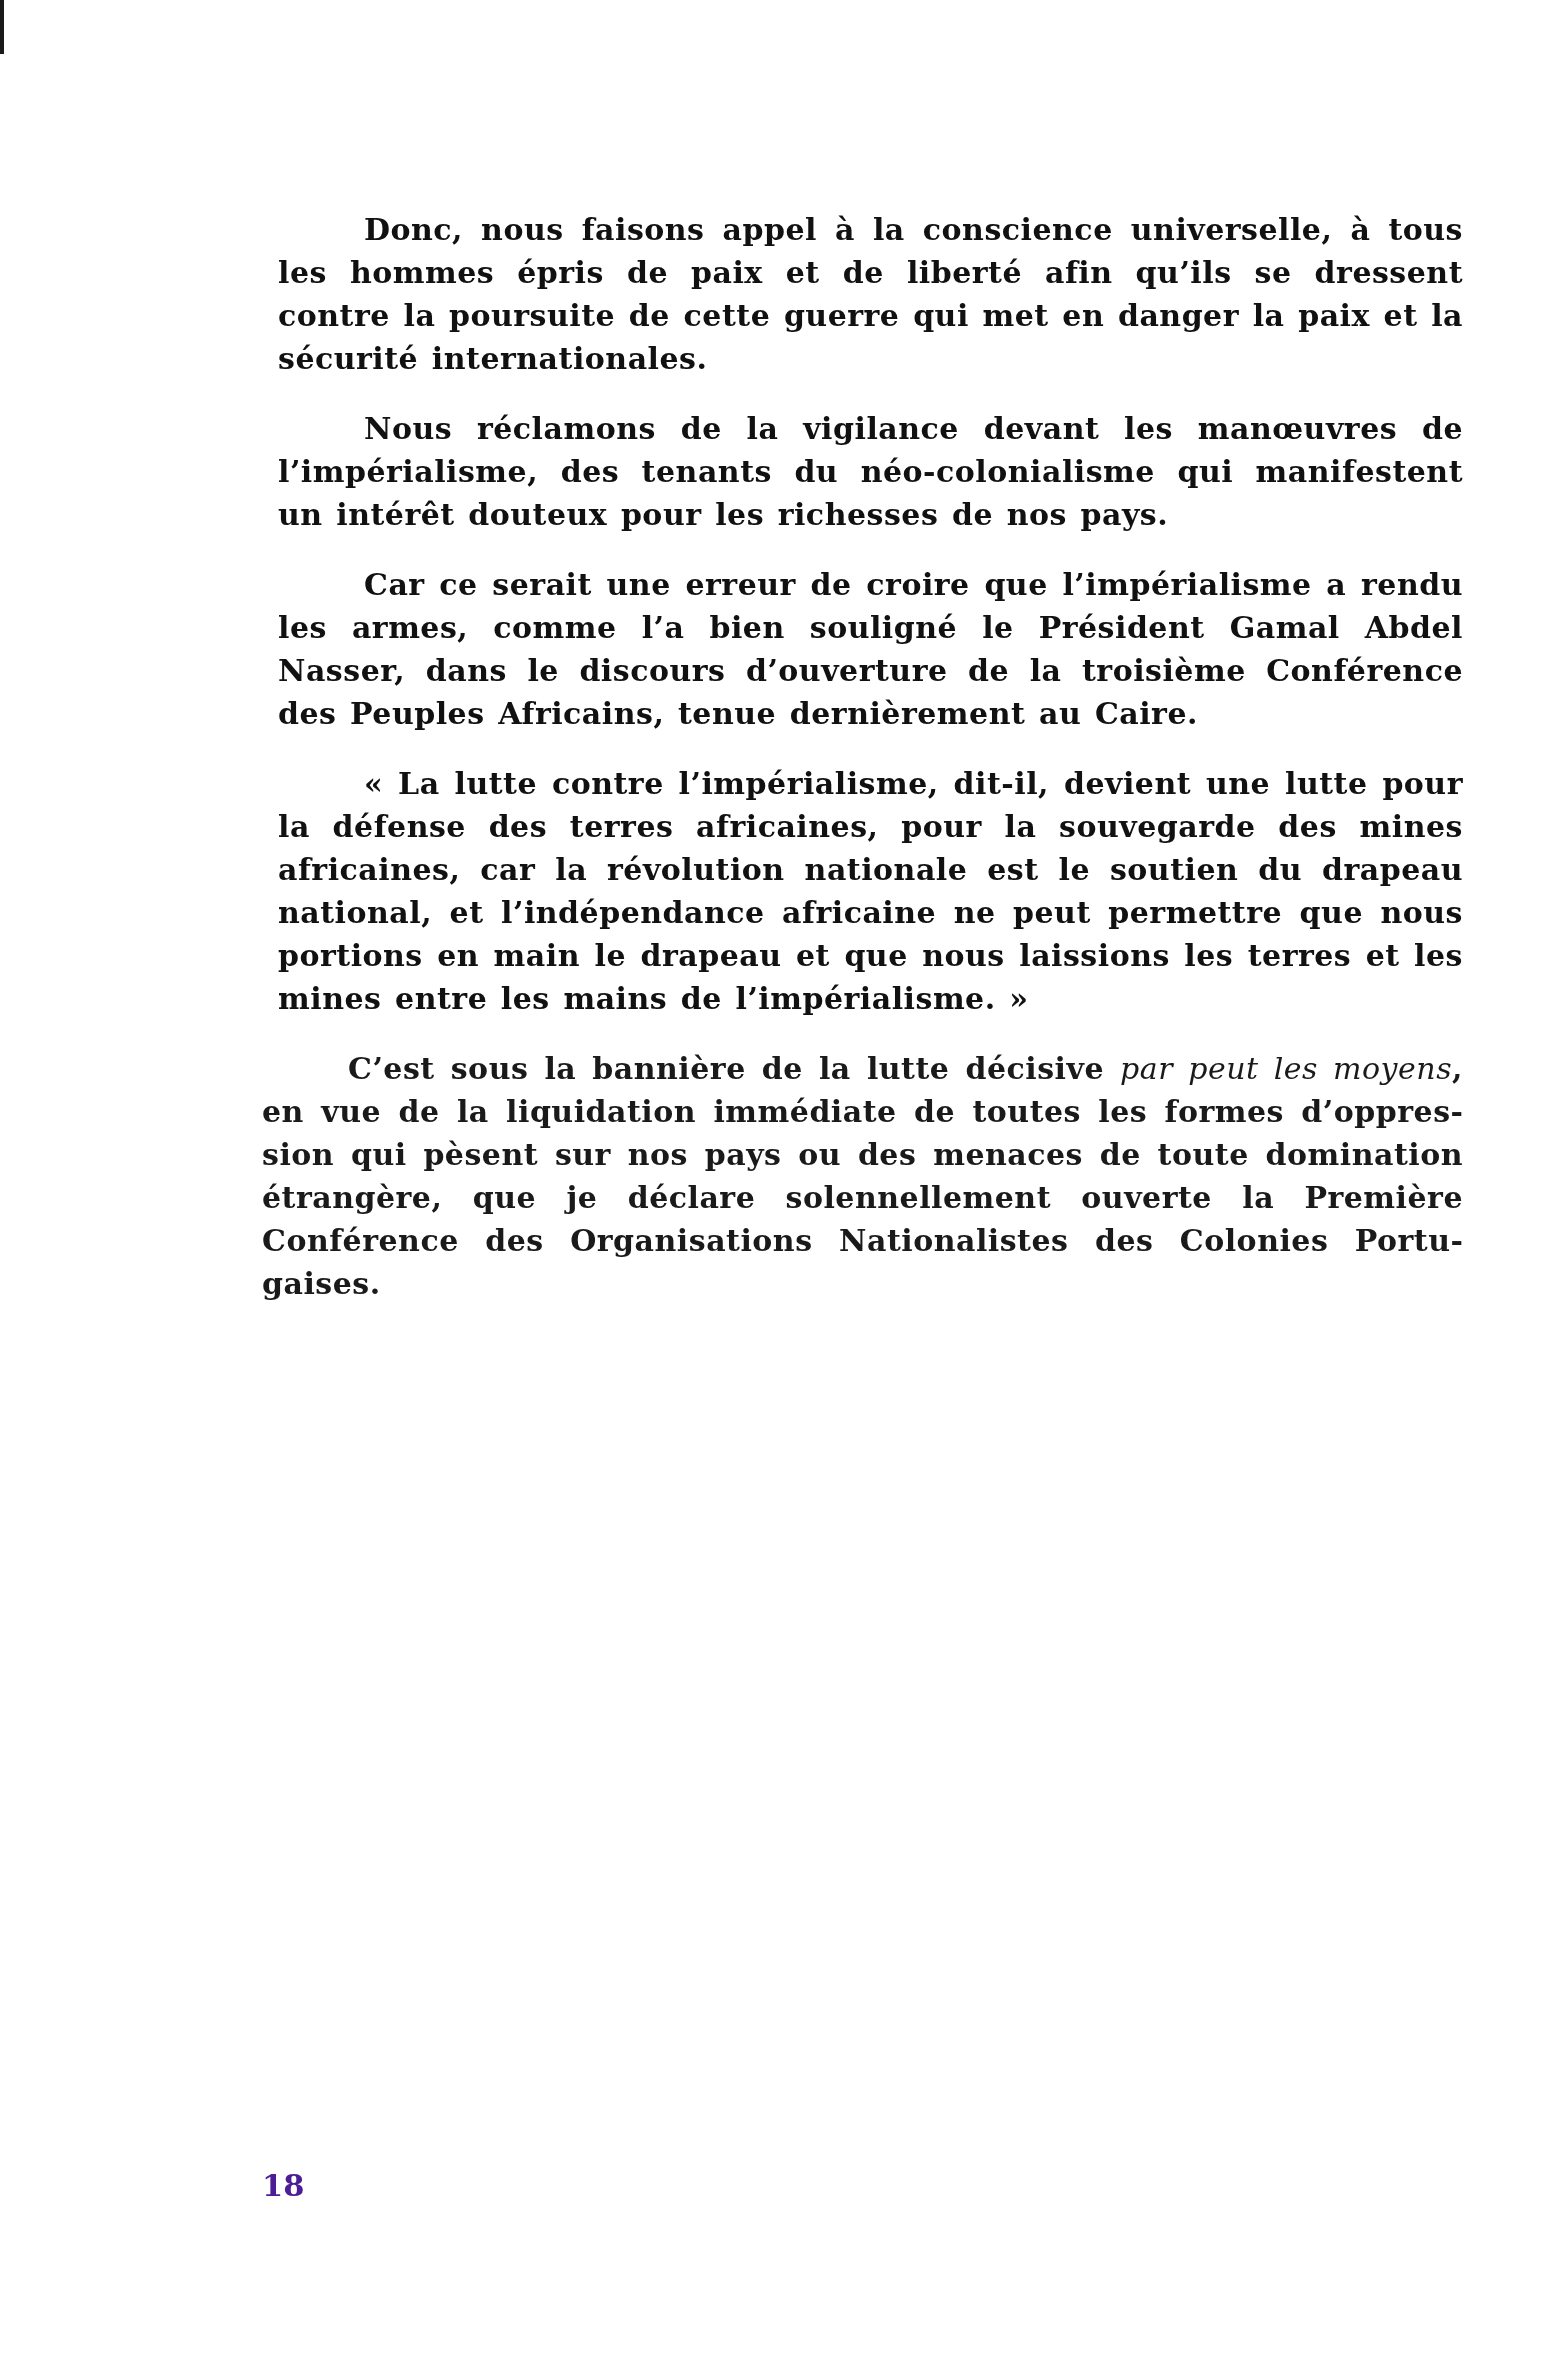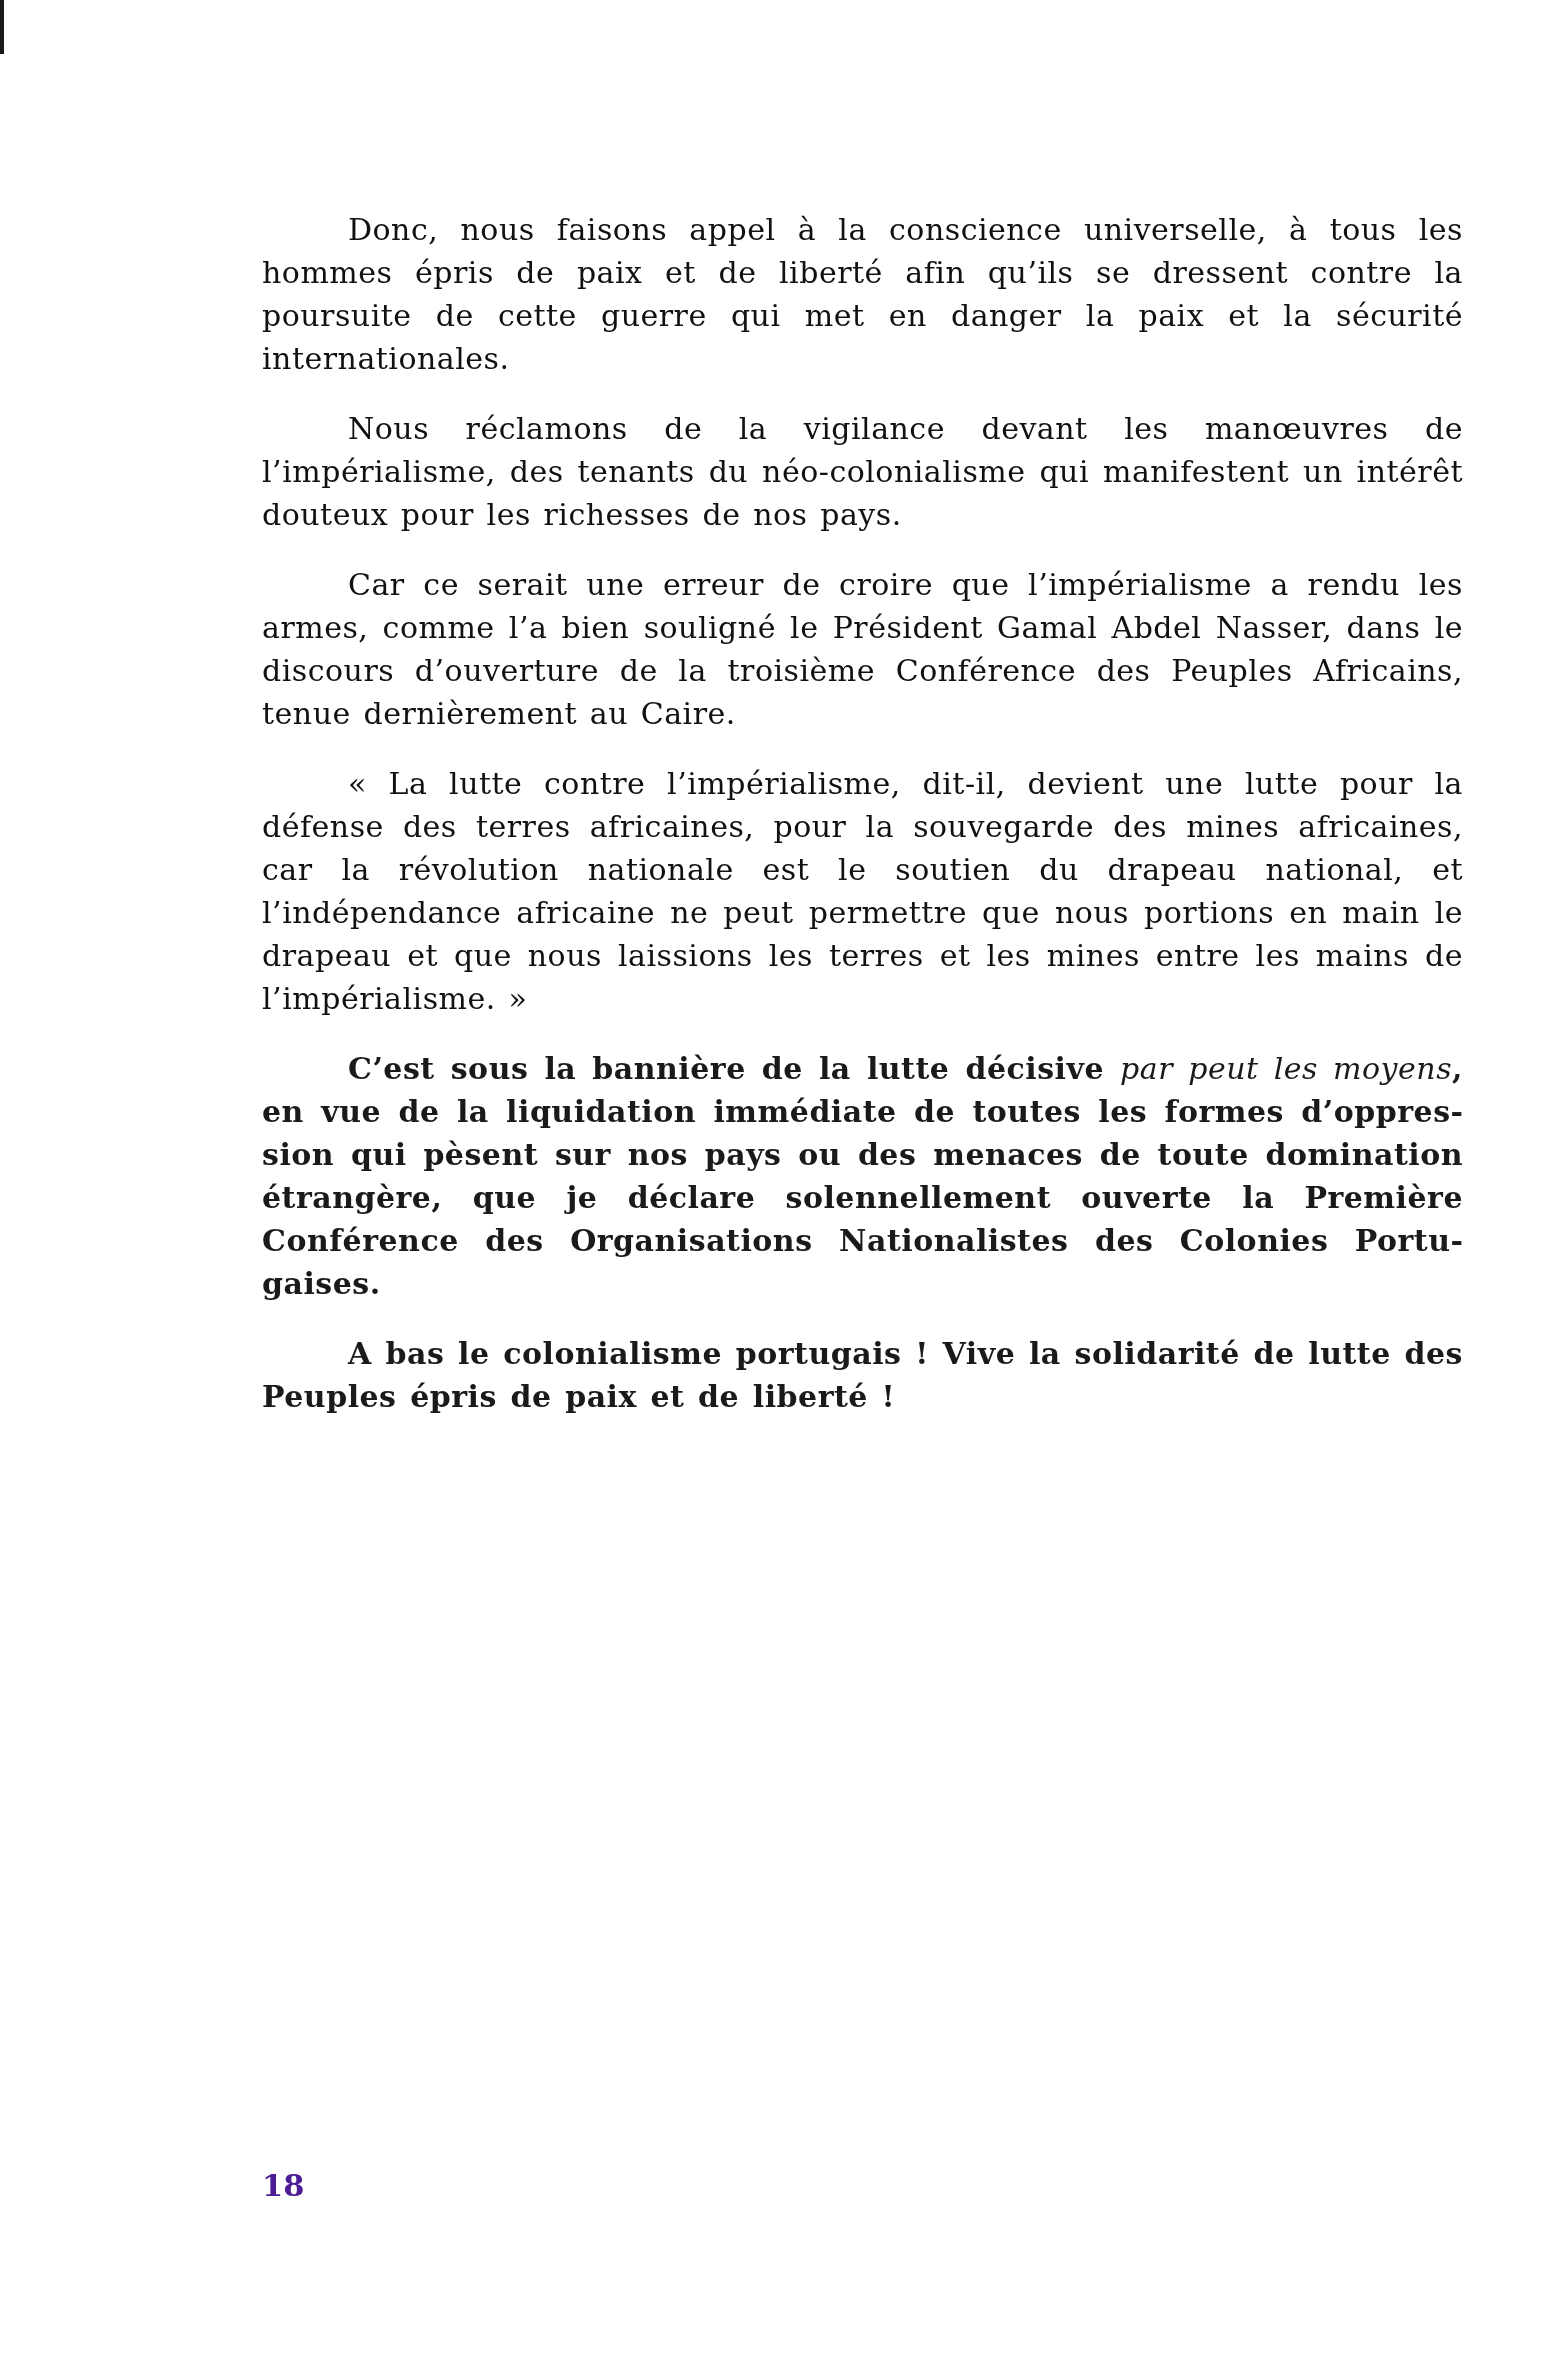--- a/index.html
+++ b/index.html
@@ -32,21 +32,21 @@
     line-height: 43px;
     text-align: justify;
     letter-spacing: 0.5px;
     word-spacing: 2.7px;
   }
   .para {
     margin: 0 0 27px 0;
     text-indent: 86px;
     hyphens: manual;
   }
-  .para.bold { font-weight: normal; }
+  .para.bold { font-weight: bold; margin-left: 16px; }
   .para.semi { font-weight: bold; color: #1a1a1a; }
   .para em { font-style: italic; font-weight: normal; }
   .page-number {
     position: absolute;
     left: 262px;
     top: 2167px;
     font-size: 30.5px;
     font-weight: bold;
     font-family: "DejaVu Serif", "Liberation Serif", serif;
     color: #4c1d95;
@@ -56,17 +56,16 @@
 <body>
 
 <div class="edge-mark"></div>
 
 <div class="text-block">
   <p class="para bold">Donc, nous faisons appel à la conscience universelle, à tous les hommes épris de paix et de liberté afin qu’ils se dressent contre la poursuite de cette guerre qui met en danger la paix et la sécurité internationales.</p>
   <p class="para bold">Nous réclamons de la vigilance devant les manœuvres de l’impérialisme, des tenants du néo-colonialisme qui manifestent un intérêt douteux pour les richesses de nos pays.</p>
   <p class="para bold">Car ce serait une erreur de croire que l’impérialisme a rendu les armes, comme l’a bien souligné le Président Gamal Abdel Nasser, dans le discours d’ouverture de la troisième Conférence des Peuples Africains, tenue dernièrement au Caire.</p>
   <p class="para bold">« La lutte contre l’impérialisme, dit-il, devient une lutte pour la défense des terres africaines, pour la souvegarde des mines africaines, car la révolution nationale est le soutien du drapeau national, et l’indépendance africaine ne peut permettre que nous portions en main le drapeau et que nous laissions les terres et les mines entre les mains de l’impérialisme. »</p>
   <p class="para semi"><span>C’est sous la bannière de la lutte décisive </span><em>par peut les moyens</em><span>, en vue de la liquidation immédiate de toutes les formes d’oppres­sion qui pèsent sur nos pays ou des menaces de toute domination étrangère, que je déclare solennellement ouverte la Première Conférence des Organisations Nationalistes des Colonies Portu­gaises.</span></p>
-  <p class="para semi">A bas le colonialisme portugais ! Vive la solidarité de lutte des Peuples épris de paix et de liberté !</p>
 </div>
 
 <div class="page-number">18</div>
 
 
 </body></html>

